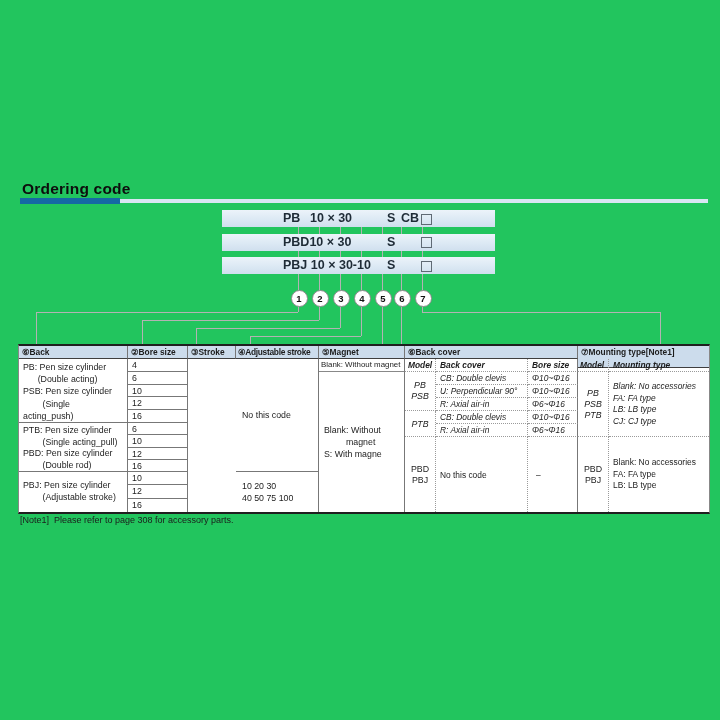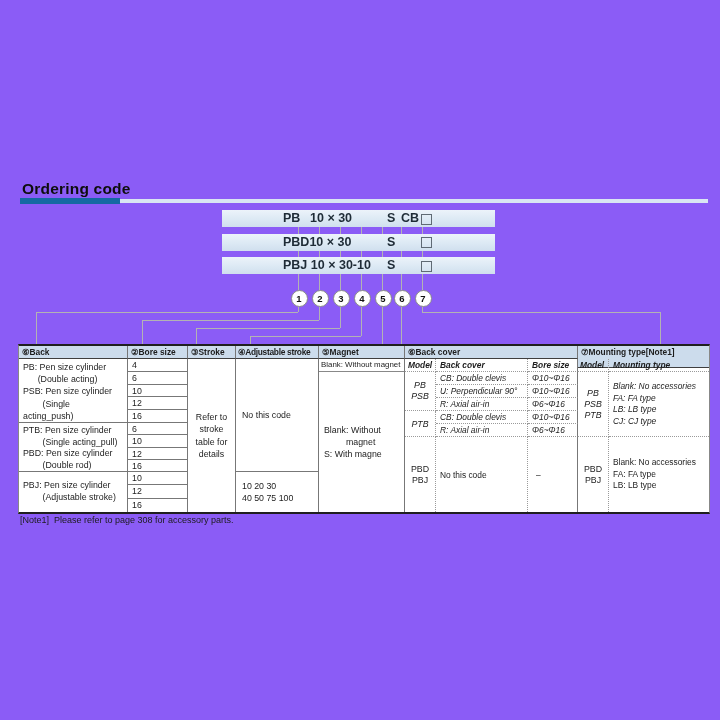--- a/index.html
+++ b/index.html
@@ -1,16 +1,16 @@
 <!DOCTYPE html>
 <html><head>
 <meta charset="utf-8">
 <style>
   html,body{margin:0;padding:0;background:#fff;}
-  .page{position:relative;width:720px;height:720px;background:#8b5cf6;overflow:hidden;
+  .page{position:relative;width:720px;height:720px;background:#22c55e;overflow:hidden;
         font-family:"Liberation Sans", sans-serif;}
   .doc-title{position:absolute;left:22px;top:180px;font-size:15.5px;font-weight:bold;color:#0d0d0d;letter-spacing:0.2px;}
   .bar-dark{position:absolute;left:20px;top:198px;width:100px;height:6px;background:#1569a3;}
   .bar-light{position:absolute;left:120px;top:199px;width:588px;height:3.5px;background:#d9e6f3;}
 
   
   .band{position:absolute;left:222px;width:273px;height:17px;z-index:2;
         background:linear-gradient(180deg,#ecf3fa 0%,#dce9f4 55%,#d0dfee 100%);}
   .band span{position:absolute;font-size:12.5px;font-weight:bold;color:#1e2b36;line-height:17px;white-space:nowrap;}
   .opt-box{position:absolute;width:9px;height:9px;top:3.5px;border:1.2px solid #5f6a74;background:transparent;}
@@ -131,24 +131,20 @@
     <div class="cell b-r b-b" style="left:109px;top:51.4px;width:60px;height:12.8px;padding-left:4px;line-height:12.8px;">12</div>
     <div class="cell b-r b-b" style="left:109px;top:64.2px;width:60px;height:12.8px;padding-left:4px;line-height:12.8px;">16</div>
     <div class="cell b-r b-b" style="left:109px;top:77px;width:60px;height:12.25px;padding-left:4px;line-height:12.25px;">6</div>
     <div class="cell b-r b-b" style="left:109px;top:89.25px;width:60px;height:12.25px;padding-left:4px;line-height:12.25px;">10</div>
     <div class="cell b-r b-b" style="left:109px;top:101.5px;width:60px;height:12.25px;padding-left:4px;line-height:12.25px;">12</div>
     <div class="cell b-r b-b" style="left:109px;top:113.75px;width:60px;height:12.25px;padding-left:4px;line-height:12.25px;">16</div>
     <div class="cell b-r b-b" style="left:109px;top:126px;width:60px;height:13.3px;padding-left:4px;line-height:13.3px;">10</div>
     <div class="cell b-r b-b" style="left:109px;top:139.3px;width:60px;height:13.3px;padding-left:4px;line-height:13.3px;">12</div>
     <div class="cell b-r" style="left:109px;top:152.6px;width:60px;height:13.4px;padding-left:4px;line-height:13.4px;">16</div>
 
-    <div class="cell b-r cc pre" style="left:169px;top:13px;width:48px;height:153px;line-height:12.5px;">Refer to
-stroke
-table for
-details</div>
 
     <div class="cell b-r b-b vc" style="left:217px;top:13px;width:83px;height:113px;padding-left:6px;">No this code</div>
     <div class="cell b-r vc pre" style="left:217px;top:126px;width:83px;height:40px;padding-left:6px;line-height:12px;">10 20 30
 40 50 75 100</div>
 
     <div class="cell b-r" style="left:300px;top:13px;width:86px;height:13px;border-bottom:1px solid #888;font-size:7.9px;line-height:12px;padding-left:2px;">Blank: Without magnet</div>
     <div class="cell b-r vc pre" style="left:300px;top:26px;width:86px;height:140px;padding-left:5px;line-height:12px;">Blank: Without
          magnet
 S: With magne</div>
 

